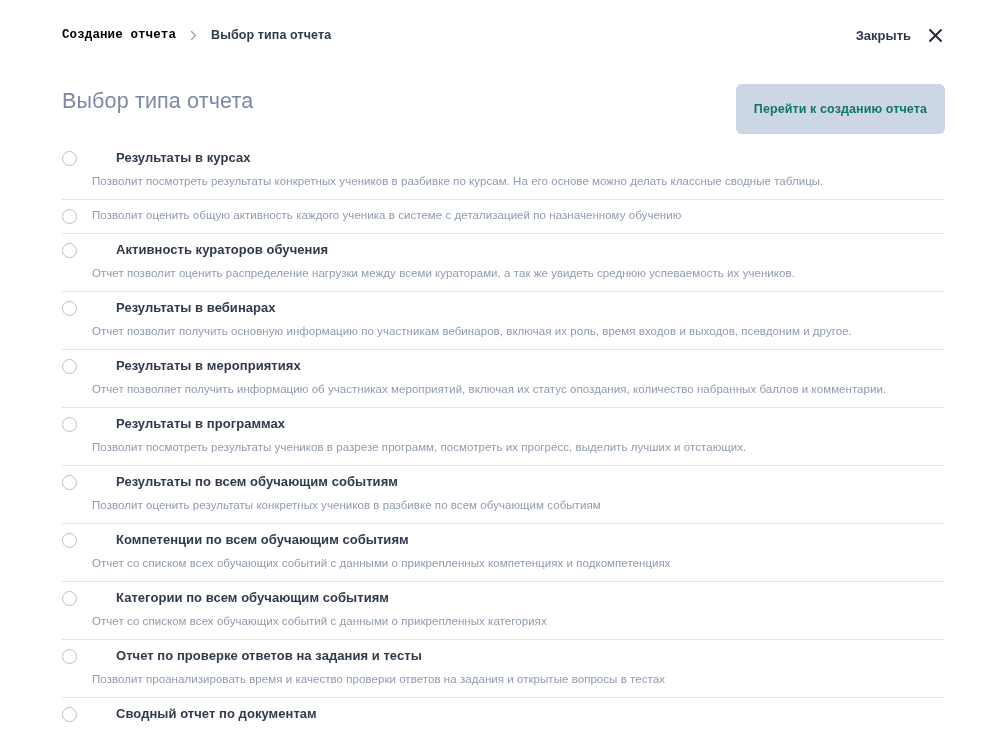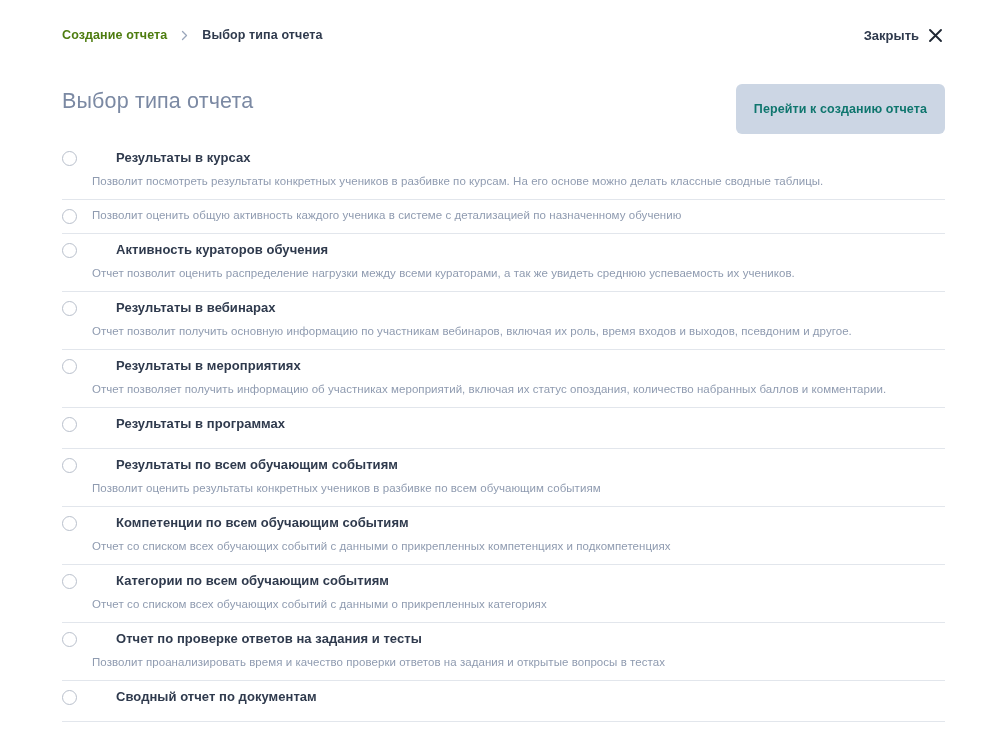--- a/index.html
+++ b/index.html
@@ -31,45 +31,46 @@
     height: 70px;
   }
 
   .breadcrumb {
     display: flex;
     align-items: center;
     gap: 11px;
     font-size: 12.5px;
   }
   .crumb-link {
-    color: #4d7c0f;
+    color: #000000;
     font-weight: 600;
     letter-spacing: .1px;
     cursor: pointer;
     white-space: nowrap;
+    font-family: Liberation Mono, monospace;
   }
   .crumb-sep {
     display: inline-flex;
     align-items: center;
     color: #9aa6bb;
     width: 13px;
     height: 13px;
   }
   .crumb-sep svg { display: block; }
   .crumb-current {
     color: #2f3a4d;
     font-weight: 700;
     letter-spacing: .1px;
     white-space: nowrap;
   }
 
   .close-btn {
     display: inline-flex;
     align-items: center;
-    gap: 9px;
+    gap: 17px;
     color: #2f3a4d;
     font-size: 13px;
     font-weight: 700;
     cursor: pointer;
     background: none;
     border: 0;
     padding: 4px 2px;
     font-family: inherit;
   }
   .close-x {
@@ -232,20 +233,21 @@
       <span class="item-text">
         <span class="item-title">Результаты в мероприятиях</span>
         <span class="item-desc">Отчет позволяет получить информацию об участниках мероприятий, включая их статус опоздания, количество набранных баллов и комментарии.</span>
       </span>
     </div>
 
     <div class="report-item">
       <span class="radio"></span>
       <span class="item-text">
         <span class="item-title">Результаты в программах</span>
+        <span class="item-desc">Позволит посмотреть результаты учеников в разрезе программ, посмотреть их прогресс, выделить лучших и отстающих.</span>
       </span>
     </div>
 
     <div class="report-item">
       <span class="radio"></span>
       <span class="item-text">
         <span class="item-title">Результаты по всем обучающим событиям</span>
         <span class="item-desc">Позволит оценить результаты конкретных учеников в разбивке по всем обучающим событиям</span>
       </span>
     </div>

